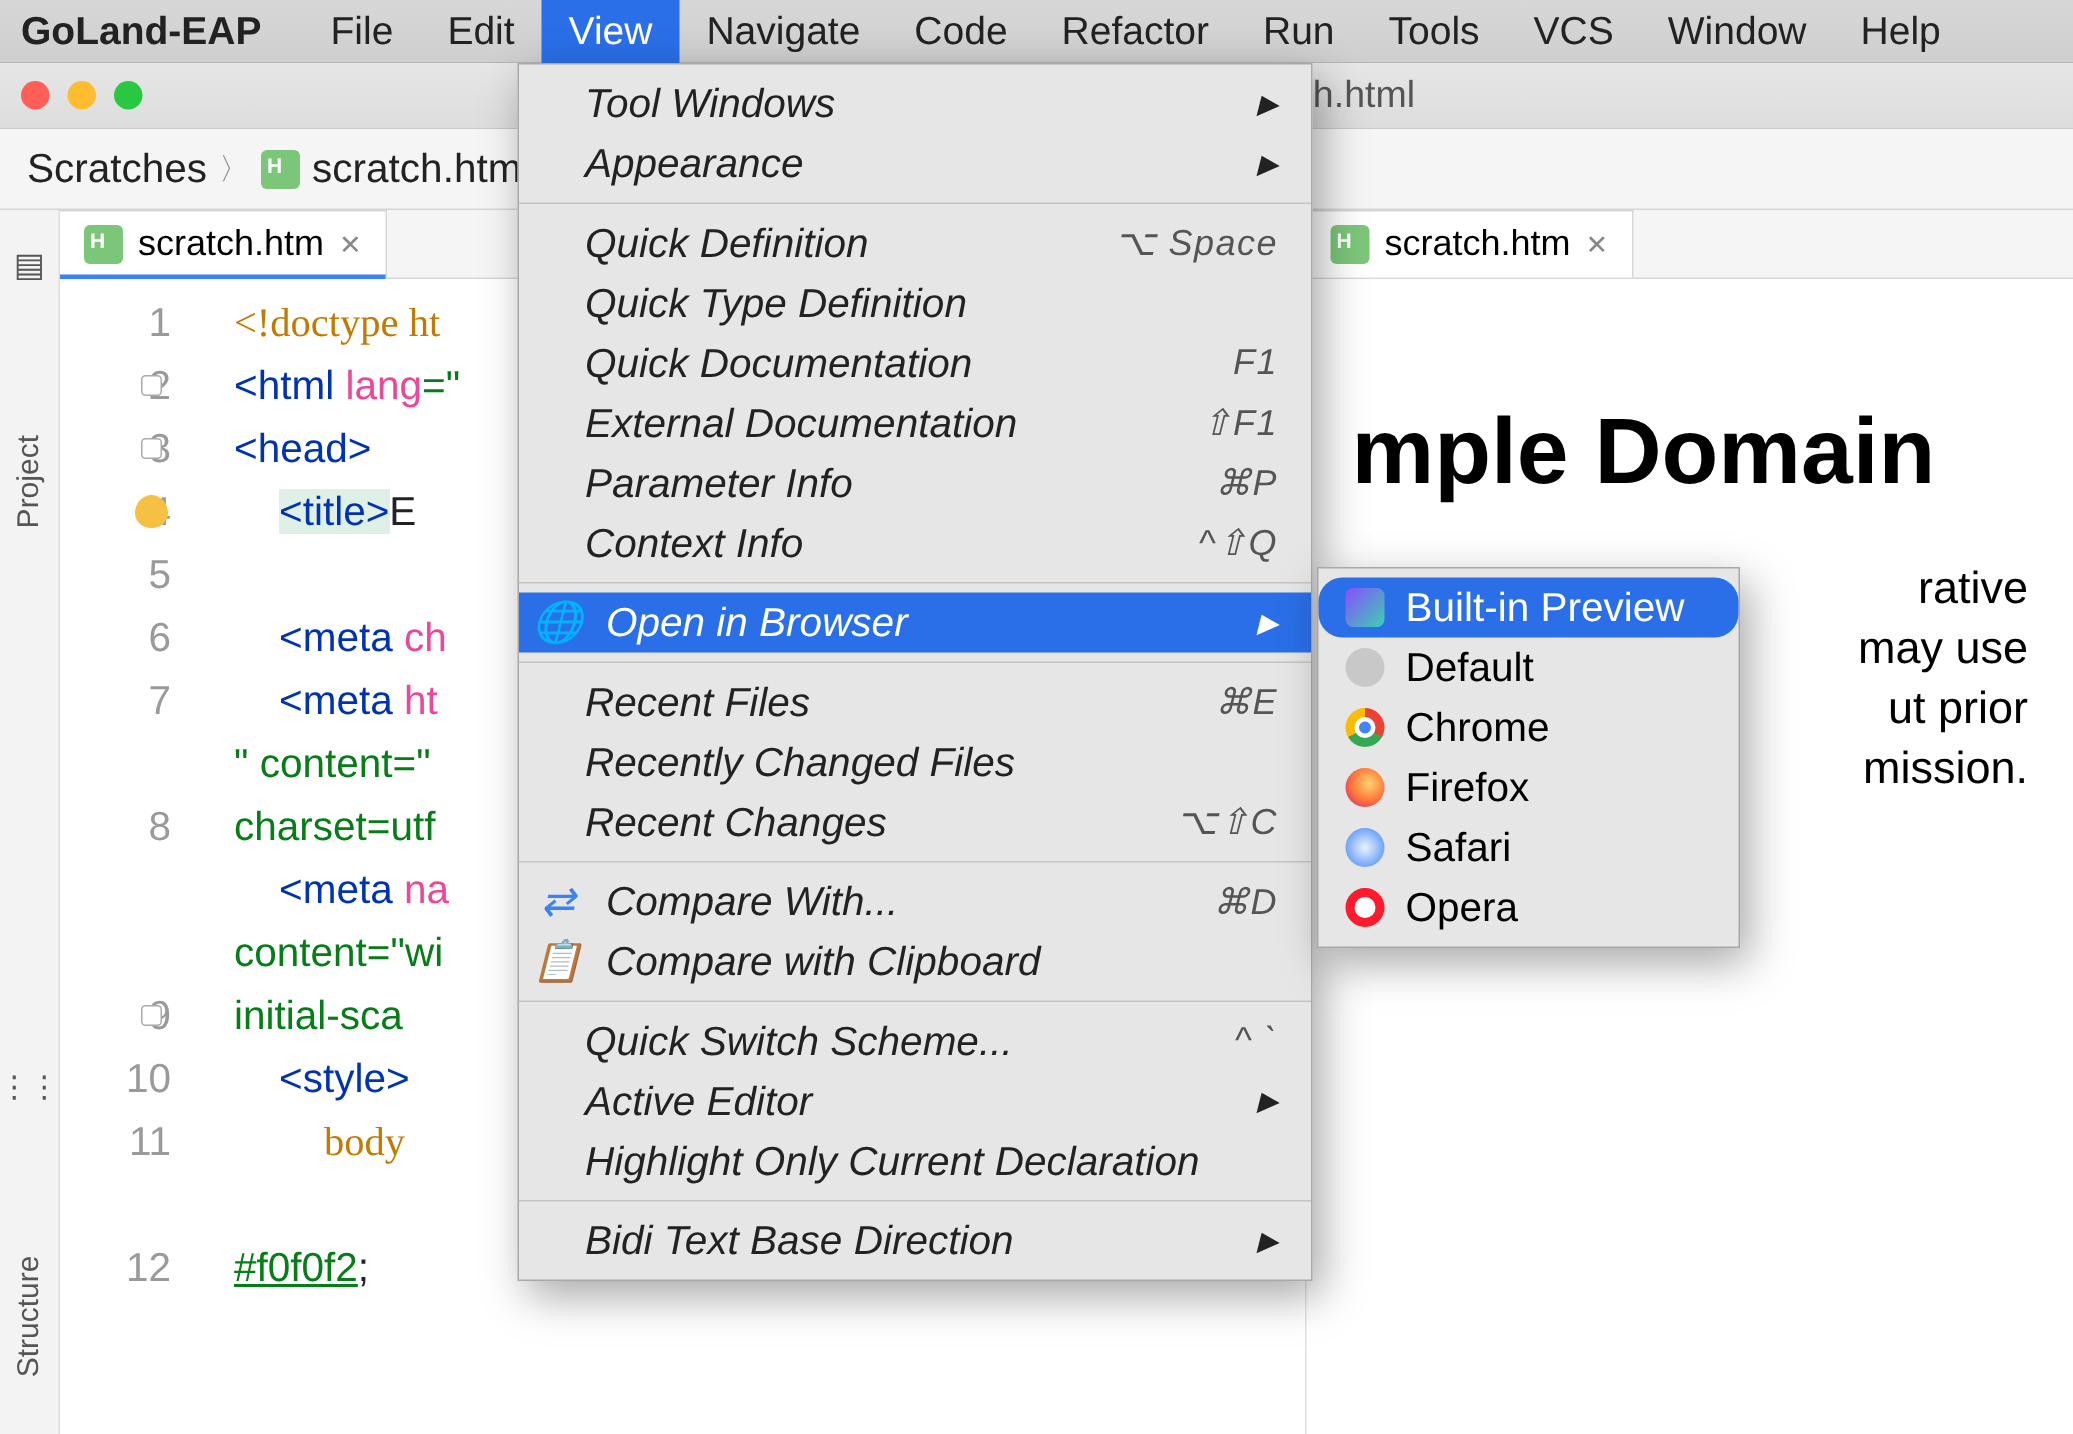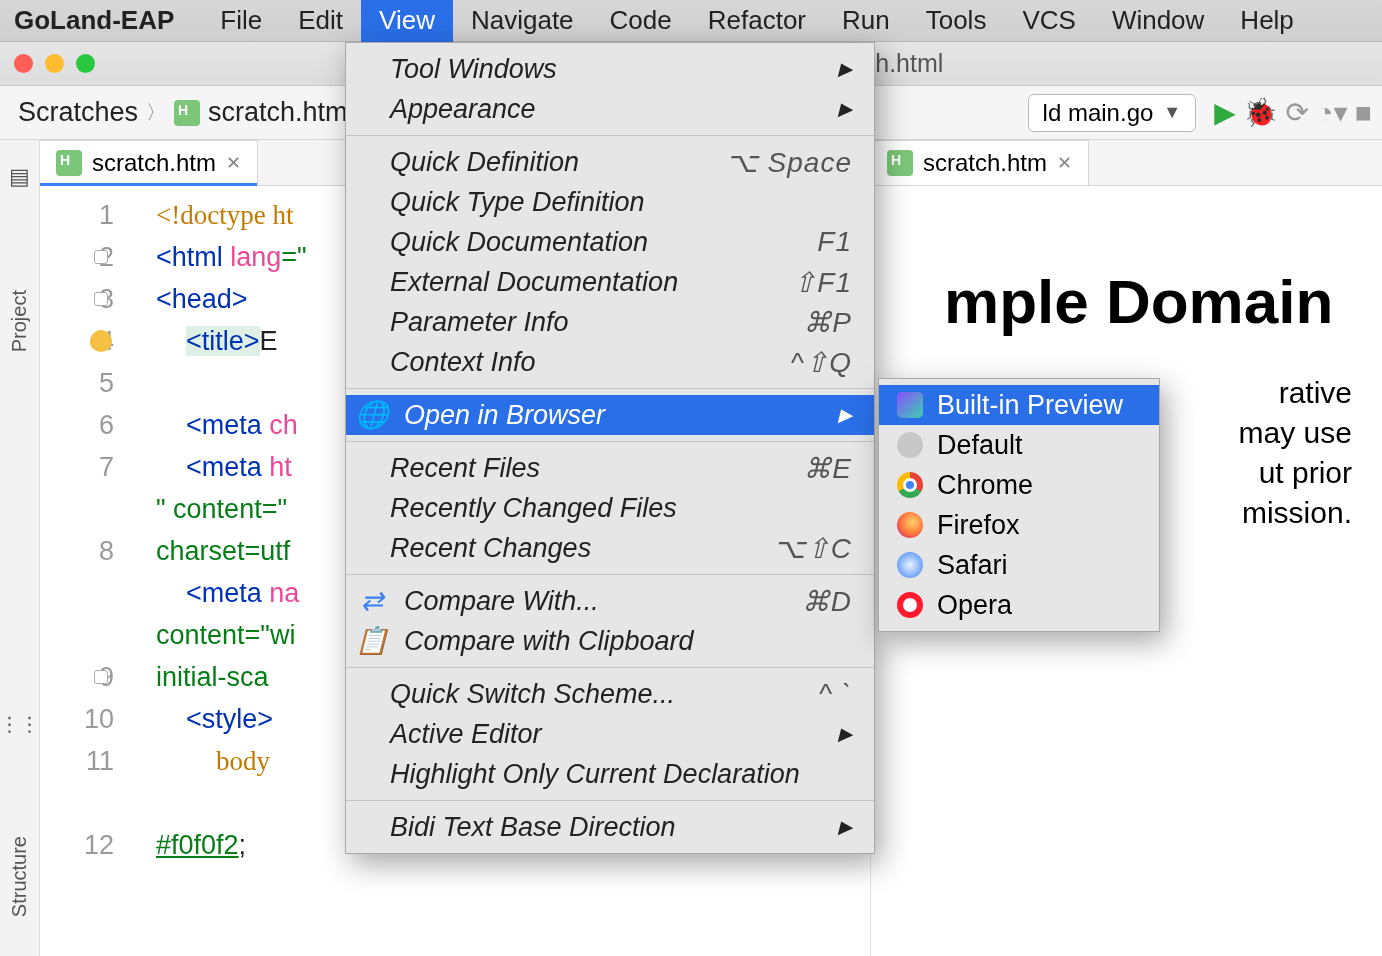--- a/index.html
+++ b/index.html
@@ -44,36 +44,36 @@
 .gfold { position:absolute; right:6px; top:50%; transform:translateY(-50%); width:14px; height:14px; border:1px solid #aaa; background:#fff; border-radius:3px;}
 .bulb { position:absolute; right:2px; top:50%; transform:translateY(-50%); width:22px; height:22px; background:#f6c142; border-radius:50% 50% 50% 50% / 55% 55% 45% 45%;}
 .code .src { padding:8px 0 8px 6px; white-space:pre;}
 .kw{color:#c27a00;font-family:Liberation Serif, serif;} .tag{color:#0033b3;} .attr{color:#ec4899;text-align:right;} .str{color:#067d17;} .txt{color:#222;} .hexv{color:#067d17;text-decoration:underline;}
 .line4 .hilite{background:#dff0e6;}
 
 
 .preview { flex:1; background:#fff; border-left:1px solid #e2e2e2; display:flex; flex-direction:column;}
 .preview .ptabs{height:46px; display:flex; align-items:flex-end; border-bottom:1px solid #d6d6d6; background:#f5f5f5;}
 .preview .content{padding:80px 30px; font-size:30px;}
-.preview h1{font-size:62px; font-weight:800; margin-bottom:36px;margin-left:43px;}
+.preview h1{font-size:62px; font-weight:800; margin-bottom:36px;}
 .preview p{line-height:40px; text-align:right;}
 
 
 .menu { position:absolute; left:345px; top:42px; width:530px; background:#e6e6e6; border:1px solid #a9a9a9; box-shadow:6px 10px 28px rgba(0,0,0,.35); font-size:27px; color:#222; padding:6px 0;}
 .menu .row { display:flex; align-items:center; height:40px; padding:0 22px 0 44px; gap:14px; position:relative;font-style:italic;}
 .menu .row.sel { background:#2a6fe8; color:#fff;}
-.menu .row .sc { margin-left:auto; color:#555; font-size:28px; letter-spacing:1px;text-align:center;}
+.menu .row .sc { margin-left:auto; color:#555; font-size:24px; letter-spacing:1px;text-align:center;}
 .menu hr { border:none; border-top:1px solid #c4c4c4; margin:6px 0;}
 .menu .row .arrow { margin-left:auto; font-size:18px;}
 .menu .row .micon{ width:24px; display:inline-flex; justify-content:center; margin-left:-30px; margin-right:6px;}
 
 
 .submenu { position:absolute; left:878px; top:378px; width:282px; background:#e6e6e6; border:1px solid #a9a9a9; box-shadow:6px 10px 28px rgba(0,0,0,.35); font-size:27px; padding:6px 0;}
 .submenu .row{display:flex; align-items:center; height:40px; padding:0 18px; gap:14px;}
-.submenu .row.sel{background:#2a6fe8; color:#fff;}
+.submenu .row.sel{background:#2a6fe8; color:#fff;border-radius:16px;}
 .bicon{width:26px; height:26px; border-radius:50%; display:inline-block;}
 .bi-goland{background:linear-gradient(135deg,#8a4dff,#3ad1b0); border-radius:5px;}
 .bi-globe{background:#c8c8c8;}
 .bi-chrome{background:conic-gradient(#ea4335 0 120deg,#34a853 120deg 240deg,#fbbc05 240deg 360deg); position:relative;}
 .bi-chrome::after{content:""; position:absolute; inset:6px; background:#4285f4; border:3px solid #fff; border-radius:50%;}
 .bi-firefox{background:radial-gradient(circle at 60% 40%, #ffd36e, #ff7139 55%, #b5179e);}
 .bi-safari{background:radial-gradient(circle,#eaf3ff,#3b82f6);} 
 .bi-opera{background:#fff; border:6px solid #ff1b2d; border-radius:50%;}
 
 .caret-down{font-size:18px; color:#555;}
@@ -106,33 +106,20 @@
   </div>
   <div class="title">getHostIP – ~                                         d2021.2/scratches/scratch.html</div>
 </div>
 
 <div class="toolbar">
   <div class="crumb">
     <span>Scratches</span>
     <span class="sep">〉</span>
     <span class="fileicon"></span>
     <span>scratch.html</span>
-  </div>
-  <div class="right">
-    <div class="runcfg">
-      <span>ld main.go</span>
-      <span class="caret-down">▼</span>
-    </div>
-    <div class="runicons">
-      <span class="run">▶</span>
-      <span class="bug">🐞</span>
-      <span class="grey">⟳</span>
-      <span class="grey">◔▾</span>
-      <span class="grey">■</span>
-    </div>
   </div>
 </div>
 
 <div class="sidetabs">
   <span style="font-size:22px;">▤</span>
   <span class="lbl">Project</span>
   <span style="font-size:20px; margin-top:260px;">⋮⋮</span>
   <span class="lbl">Structure</span>
 
 </div>

